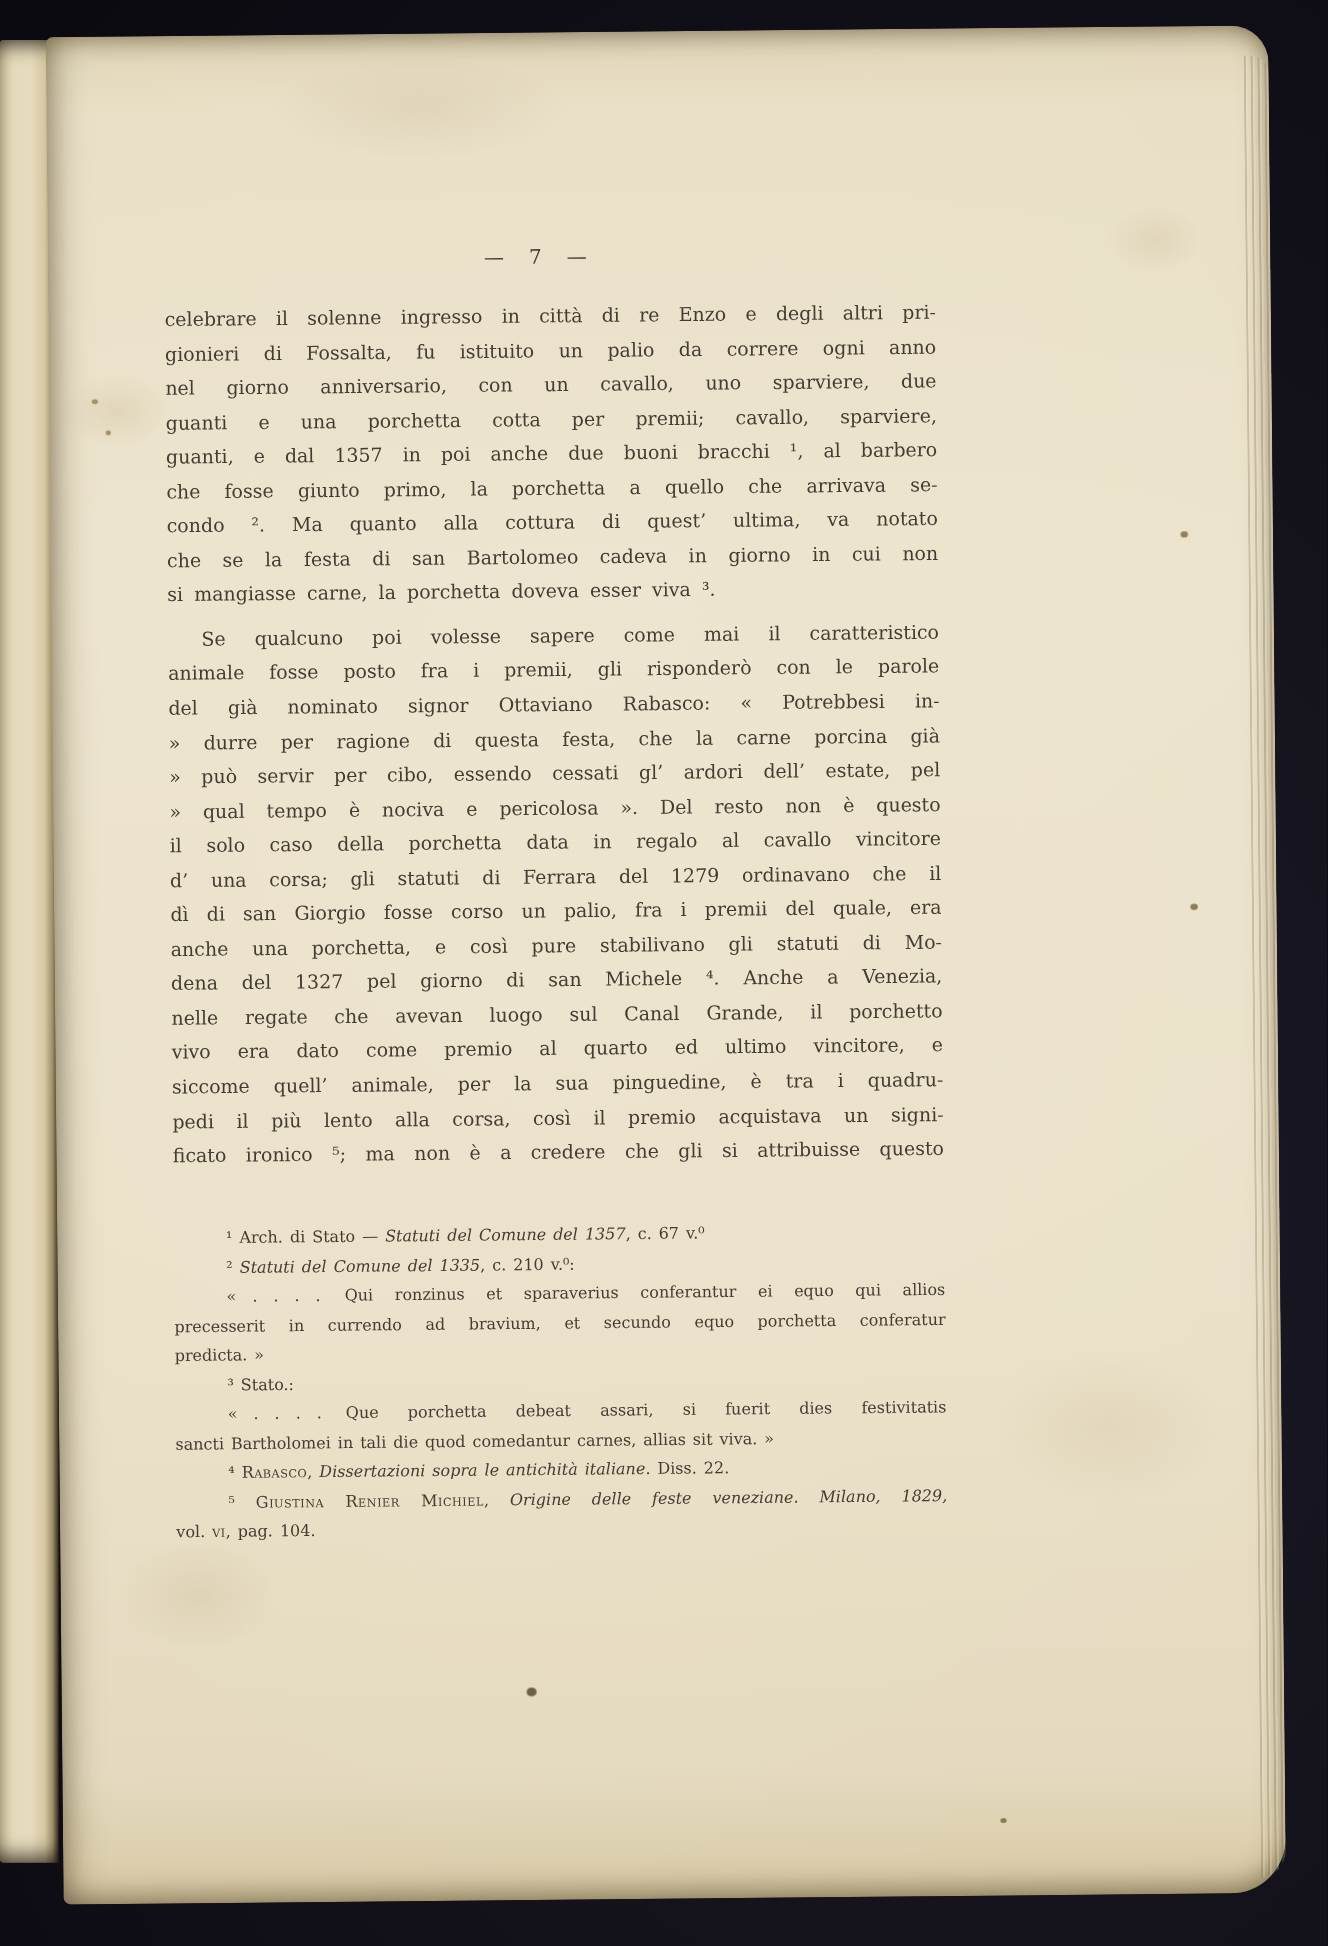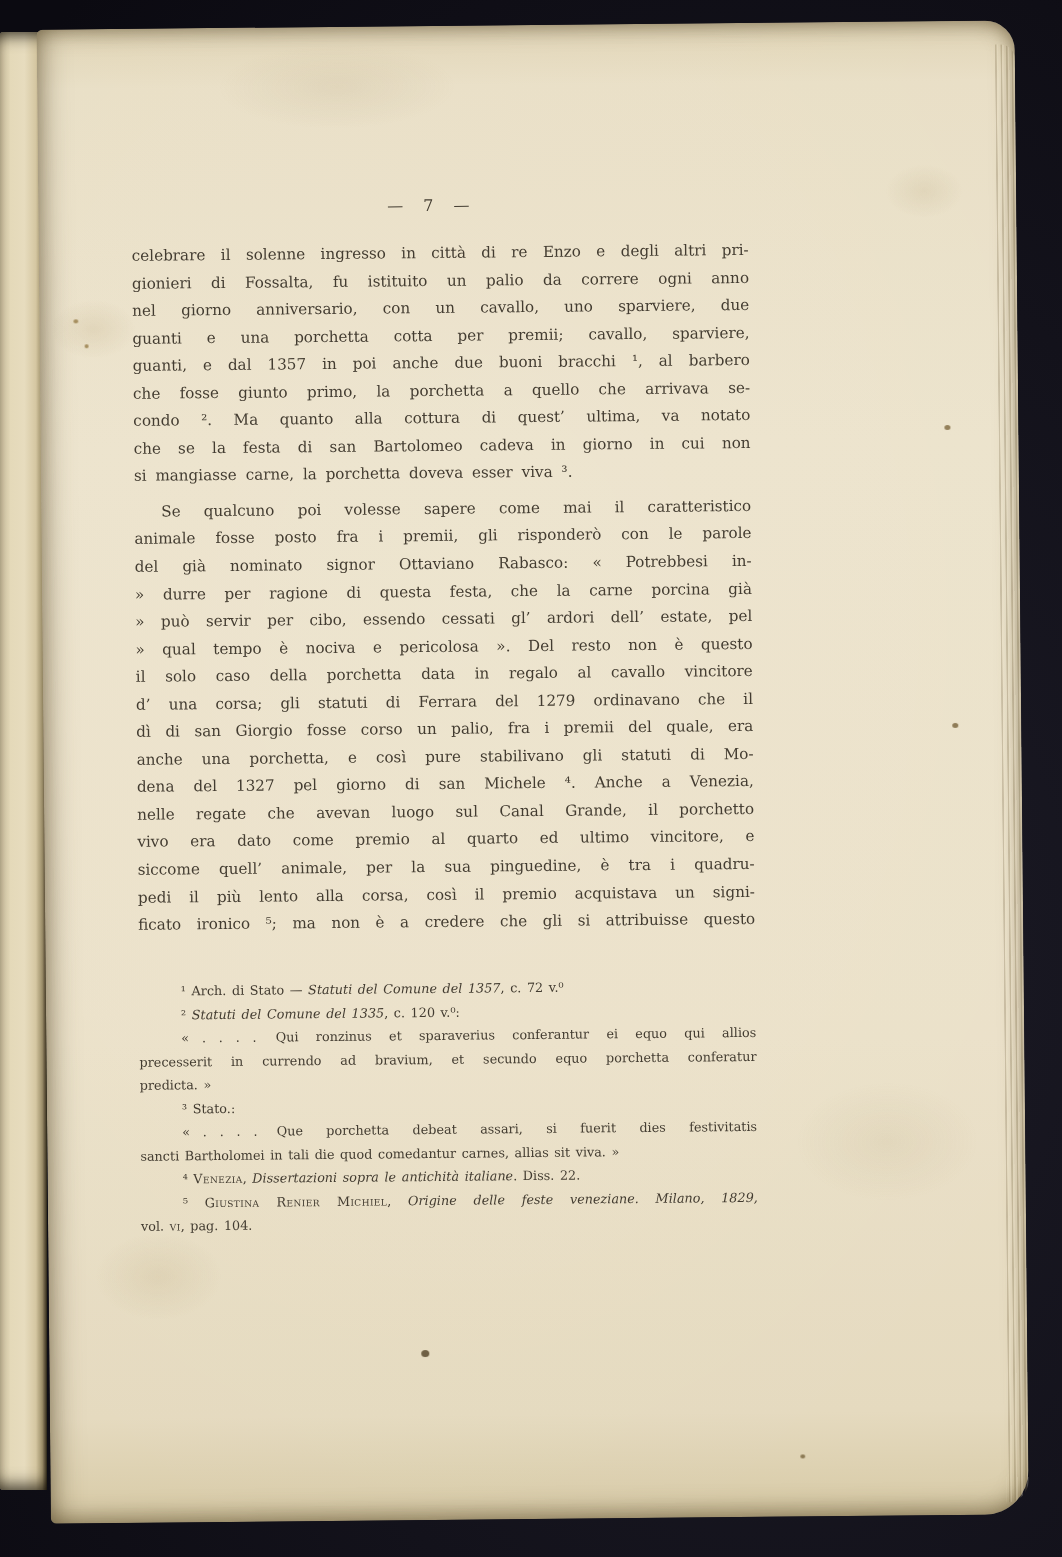--- a/index.html
+++ b/index.html
@@ -133,27 +133,27 @@
             <div class="line">anche una porchetta, e così pure stabilivano gli statuti di Mo-</div>
             <div class="line">dena del 1327 pel giorno di san Michele ⁴. Anche a Venezia,</div>
             <div class="line">nelle regate che avevan luogo sul Canal Grande, il porchetto</div>
             <div class="line">vivo era dato come premio al quarto ed ultimo vincitore, e</div>
             <div class="line">siccome quell’ animale, per la sua pinguedine, è tra i quadru-</div>
             <div class="line">pedi il più lento alla corsa, così il premio acquistava un signi-</div>
             <div class="line">ficato ironico ⁵; ma non è a credere che gli si attribuisse questo</div>
           </div>
         </div>
       <div class="footnotes">
-          <div class="fn-line ind nojust"><span class="seg-r">¹ Arch. di Stato — </span><span class="seg-i">Statuti del Comune del 1357</span><span class="seg-r">, c. 72 v.⁰</span></div>
-          <div class="fn-line ind nojust"><span class="seg-r">² </span><span class="seg-i">Statuti del Comune del 1335</span><span class="seg-r">, c. 120 v.⁰:</span></div>
+          <div class="fn-line ind nojust"><span class="seg-r">¹ Arch. di Stato — </span><span class="seg-i">Statuti del Comune del 1357</span><span class="seg-r">, c. 67 v.⁰</span></div>
+          <div class="fn-line ind nojust"><span class="seg-r">² </span><span class="seg-i">Statuti del Comune del 1335</span><span class="seg-r">, c. 210 v.⁰:</span></div>
           <div class="fn-line ind"><span class="seg-r">«  .  .  .  .   Qui ronzinus et sparaverius conferantur ei equo qui allios</span></div>
           <div class="fn-line"><span class="seg-r">precesserit in currendo ad bravium, et secundo equo porchetta conferatur</span></div>
           <div class="fn-line nojust"><span class="seg-r">predicta. »</span></div>
           <div class="fn-line ind nojust"><span class="seg-r">³ Stato.:</span></div>
           <div class="fn-line ind"><span class="seg-r">«  .  .  .  .   Que porchetta debeat assari, si fuerit dies festivitatis</span></div>
           <div class="fn-line nojust"><span class="seg-r">sancti Bartholomei in tali die quod comedantur carnes, allias sit viva. »</span></div>
-          <div class="fn-line ind nojust"><span class="seg-r">⁴ </span><span class="seg-sc">Venezia</span><span class="seg-r">, </span><span class="seg-i">Dissertazioni sopra le antichità italiane</span><span class="seg-r">. Diss. 22.</span></div>
+          <div class="fn-line ind nojust"><span class="seg-r">⁴ </span><span class="seg-sc">Rabasco</span><span class="seg-r">, </span><span class="seg-i">Dissertazioni sopra le antichità italiane</span><span class="seg-r">. Diss. 22.</span></div>
           <div class="fn-line ind"><span class="seg-r">⁵ </span><span class="seg-sc">Giustina Renier Michiel</span><span class="seg-r">, </span><span class="seg-i">Origine delle feste veneziane. Milano, 1829,</span></div>
           <div class="fn-line nojust"><span class="seg-r">vol. </span><span class="seg-sc">vi</span><span class="seg-r">, pag. 104.</span></div>
         </div>
     </div>
   </div>
 </div>
 
 </body></html>

